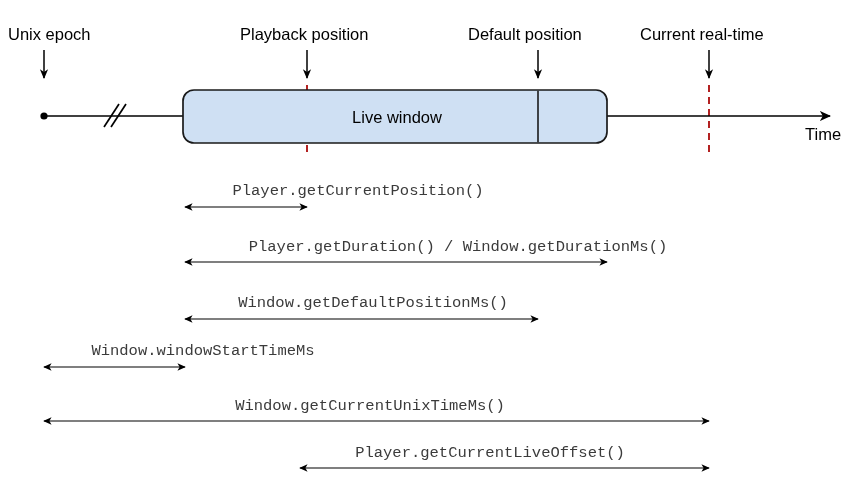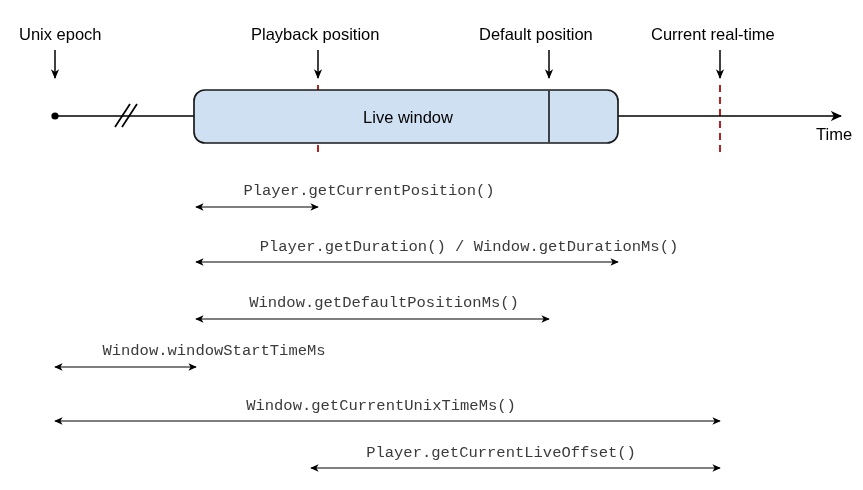--- a/index.html
+++ b/index.html
@@ -11,21 +11,21 @@
   body {
     width: 863px;
     height: 490px;
     position: relative;
     overflow: hidden;
     font-family: "Liberation Sans", sans-serif;
     color: #000000;
   }
   #diagram-root {
     position: absolute;
-    left: 11px;
+    left: 0;
     top: 0;
     width: 802px;
     height: 490px;
   }
   svg#diagram-svg {
     position: absolute;
     left: 0;
     top: 0;
     width: 863px;
     height: 490px;

